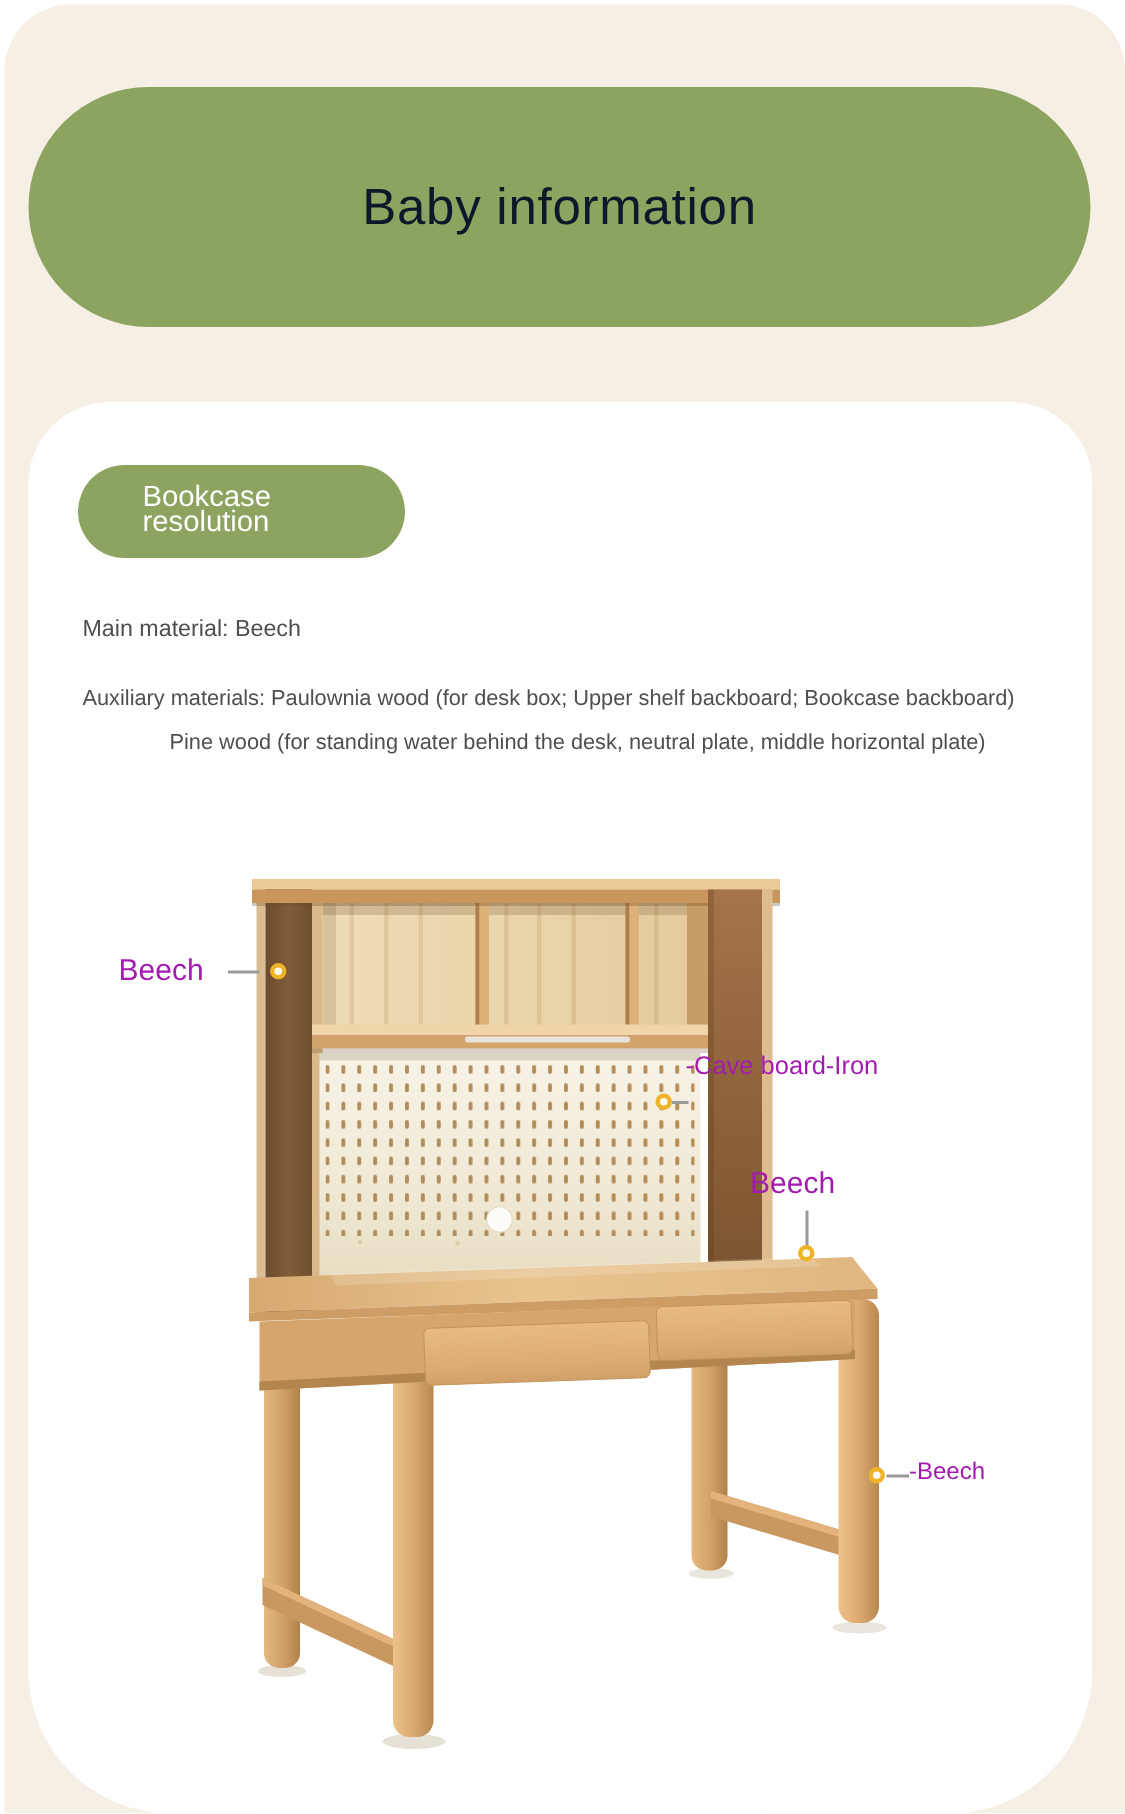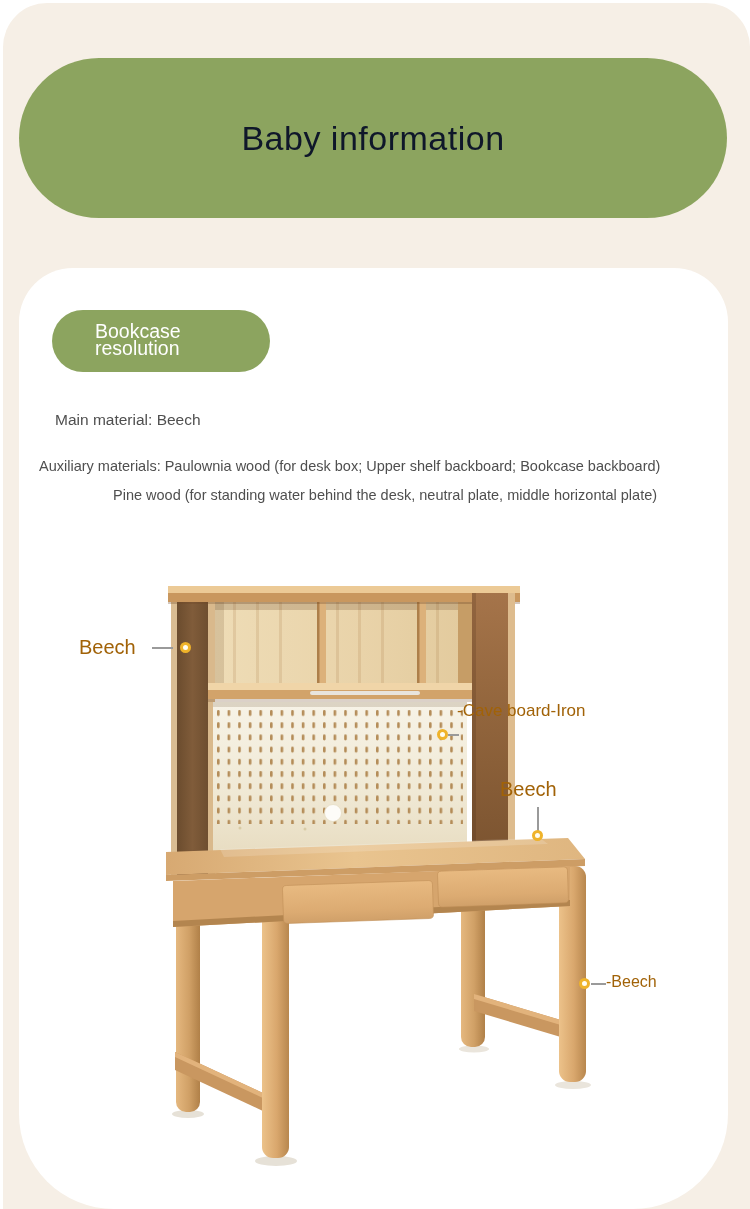--- a/index.html
+++ b/index.html
@@ -12,25 +12,25 @@
           align-items:center;justify-content:center;}
   .banner-title{color:#0f172a;font-size:34px;letter-spacing:.5px;}
   .card{position:absolute;left:16px;top:265px;width:709px;height:941px;
         background:#ffffff;border-radius:54px 54px 95px 95px;}
   .badge{position:absolute;left:33px;top:42px;width:218px;height:62px;
          background:#8ca45f;border-radius:31px;box-sizing:border-box;
          padding:13px 0 0 43px;}
   .badge-text{color:#ffffff;font-size:19.5px;line-height:16.5px;width:115px;}
   .txt{position:absolute;color:#4f4f4f;white-space:nowrap;}
   .txt-main{left:36px;top:143px;font-size:15.5px;}
-  .txt-aux1{left:20px;top:190px;font-size:14.5px;}
+  .txt-aux1{left:36px;top:190px;font-size:14.5px;}
   .txt-aux2{left:94px;top:219px;font-size:14.5px;}
   .diagram{position:absolute;left:0;top:0;width:709px;height:941px;}
   .furniture-svg{position:absolute;left:121px;top:312px;width:560px;height:600px;}
-  .diag-label{position:absolute;color:#a16207;white-space:nowrap;line-height:1.1;}
+  .diag-label{position:absolute;color:#a21caf;white-space:nowrap;line-height:1.1;}
   #label-beech-left{left:60px;top:368px;font-size:20px;}
   #label-cave-board{left:438px;top:434px;font-size:17px;}
   #label-beech-desktop{left:481px;top:510px;font-size:20px;}
   #label-beech-leg{left:587px;top:705px;font-size:16px;}
   .pointer-line{position:absolute;background:#9a9a9a;}
   #line-beech-left{left:133px;top:379px;width:21px;height:1.5px;}
   #line-cave-board{left:429px;top:466px;width:11px;height:1.5px;}
   #line-beech-desktop{left:518px;top:539px;width:1.5px;height:24px;}
   #line-beech-leg{left:572px;top:715px;width:15px;height:1.5px;}
   .marker-dot{position:absolute;width:5px;height:5px;border-radius:50%;

